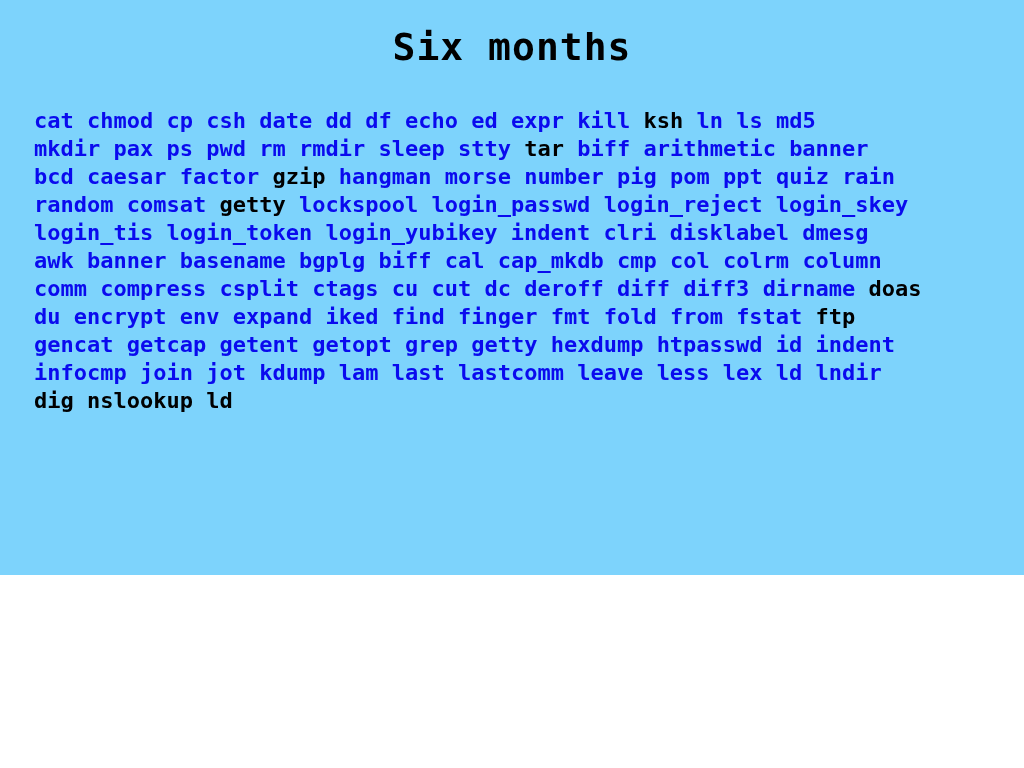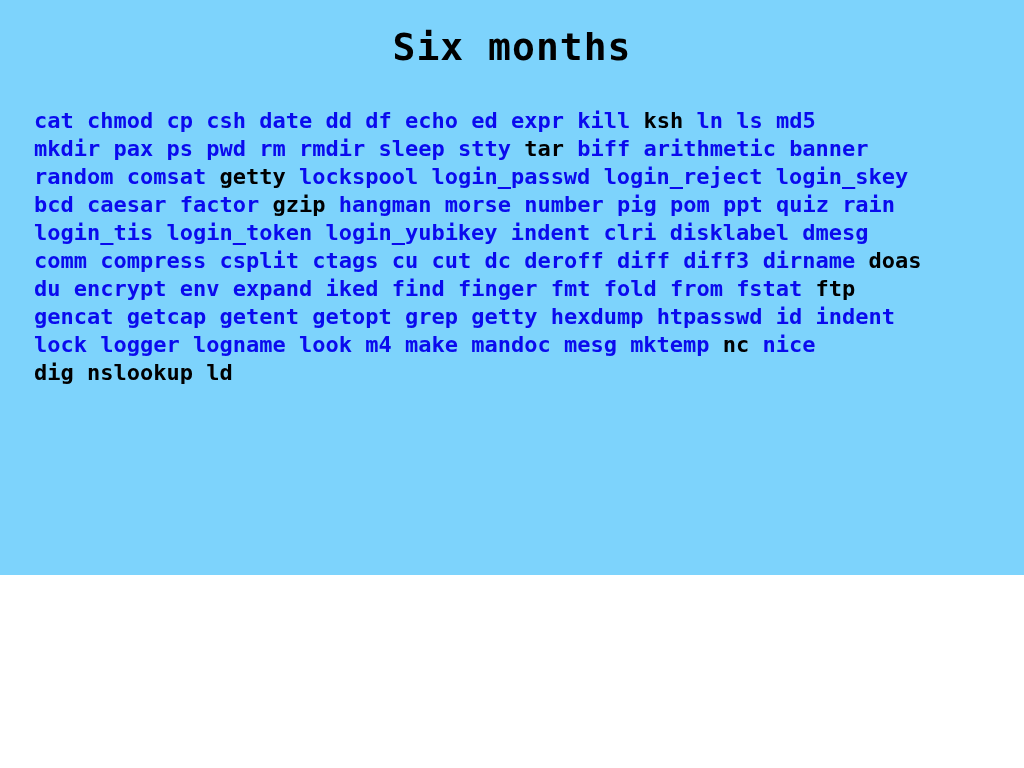--- a/index.html
+++ b/index.html
@@ -39,22 +39,23 @@
   .cmd.plain { color: var(--plain-color, #000000); }
 </style>
 </head>
 <body style="background: rgb(255, 255, 255);">
 
 <div class="page">
   <div class="title">Six months</div>
   <div class="content">
       <div class="line"><a class="cmd link">cat</a> <a class="cmd link">chmod</a> <a class="cmd link">cp</a> <a class="cmd link">csh</a> <a class="cmd link">date</a> <a class="cmd link">dd</a> <a class="cmd link">df</a> <a class="cmd link">echo</a> <a class="cmd link">ed</a> <a class="cmd link">expr</a> <a class="cmd link">kill</a> <span class="cmd plain">ksh</span> <a class="cmd link">ln</a> <a class="cmd link">ls</a> <a class="cmd link">md5</a></div>
       <div class="line"><a class="cmd link">mkdir</a> <a class="cmd link">pax</a> <a class="cmd link">ps</a> <a class="cmd link">pwd</a> <a class="cmd link">rm</a> <a class="cmd link">rmdir</a> <a class="cmd link">sleep</a> <a class="cmd link">stty</a> <span class="cmd plain">tar</span> <a class="cmd link">biff</a> <a class="cmd link">arithmetic</a> <a class="cmd link">banner</a></div>
+      <div class="line"><a class="cmd link">bcd</a> <a class="cmd link">caesar</a> <a class="cmd link">factor</a> <span class="cmd plain">gzip</span> <a class="cmd link">hangman</a> <a class="cmd link">morse</a> <a class="cmd link">number</a> <a class="cmd link">pig</a> <a class="cmd link">pom</a> <a class="cmd link">ppt</a> <a class="cmd link">quiz</a> <a class="cmd link">rain</a></div>
       <div class="line"><a class="cmd link">random</a> <a class="cmd link">comsat</a> <span class="cmd plain">getty</span> <a class="cmd link">lockspool</a> <a class="cmd link">login_passwd</a> <a class="cmd link">login_reject</a> <a class="cmd link">login_skey</a></div>
-      <div class="line"><a class="cmd link">bcd</a> <a class="cmd link">caesar</a> <a class="cmd link">factor</a> <span class="cmd plain">gzip</span> <a class="cmd link">hangman</a> <a class="cmd link">morse</a> <a class="cmd link">number</a> <a class="cmd link">pig</a> <a class="cmd link">pom</a> <a class="cmd link">ppt</a> <a class="cmd link">quiz</a> <a class="cmd link">rain</a></div>
       <div class="line"><a class="cmd link">login_tis</a> <a class="cmd link">login_token</a> <a class="cmd link">login_yubikey</a> <a class="cmd link">indent</a> <a class="cmd link">clri</a> <a class="cmd link">disklabel</a> <a class="cmd link">dmesg</a></div>
+      <div class="line"><a class="cmd link">awk</a> <a class="cmd link">banner</a> <a class="cmd link">basename</a> <a class="cmd link">bgplg</a> <a class="cmd link">biff</a> <a class="cmd link">cal</a> <a class="cmd link">cap_mkdb</a> <a class="cmd link">cmp</a> <a class="cmd link">col</a> <a class="cmd link">colrm</a> <a class="cmd link">column</a></div>
       <div class="line"><a class="cmd link">comm</a> <a class="cmd link">compress</a> <a class="cmd link">csplit</a> <a class="cmd link">ctags</a> <a class="cmd link">cu</a> <a class="cmd link">cut</a> <a class="cmd link">dc</a> <a class="cmd link">deroff</a> <a class="cmd link">diff</a> <a class="cmd link">diff3</a> <a class="cmd link">dirname</a> <span class="cmd plain">doas</span></div>
       <div class="line"><a class="cmd link">du</a> <a class="cmd link">encrypt</a> <a class="cmd link">env</a> <a class="cmd link">expand</a> <a class="cmd link">iked</a> <a class="cmd link">find</a> <a class="cmd link">finger</a> <a class="cmd link">fmt</a> <a class="cmd link">fold</a> <a class="cmd link">from</a> <a class="cmd link">fstat</a> <span class="cmd plain">ftp</span></div>
       <div class="line"><a class="cmd link">gencat</a> <a class="cmd link">getcap</a> <a class="cmd link">getent</a> <a class="cmd link">getopt</a> <a class="cmd link">grep</a> <a class="cmd link">getty</a> <a class="cmd link">hexdump</a> <a class="cmd link">htpasswd</a> <a class="cmd link">id</a> <a class="cmd link">indent</a></div>
-      <div class="line"><a class="cmd link">lock</a> <a class="cmd link">logger</a> <a class="cmd link">logname</a> <a class="cmd link">look</a> <a class="cmd link">m4</a> <a class="cmd link">make</a> <a class="cmd link">mandoc</a> <a class="cmd link">mesg</a> <a class="cmd link">mktemp</a> <span class="cmd plain">nc</span> <a class="cmd link">nice</a></div>
+      <div class="line"><a class="cmd link">infocmp</a> <a class="cmd link">join</a> <a class="cmd link">jot</a> <a class="cmd link">kdump</a> <a class="cmd link">lam</a> <a class="cmd link">last</a> <a class="cmd link">lastcomm</a> <a class="cmd link">leave</a> <a class="cmd link">less</a> <a class="cmd link">lex</a> <a class="cmd link">ld</a> <a class="cmd link">lndir</a></div>
       <div class="line"><span class="cmd plain">dig</span> <span class="cmd plain">nslookup</span> <span class="cmd plain">ld</span></div>
     </div>
 </div>
 
 </body></html>

